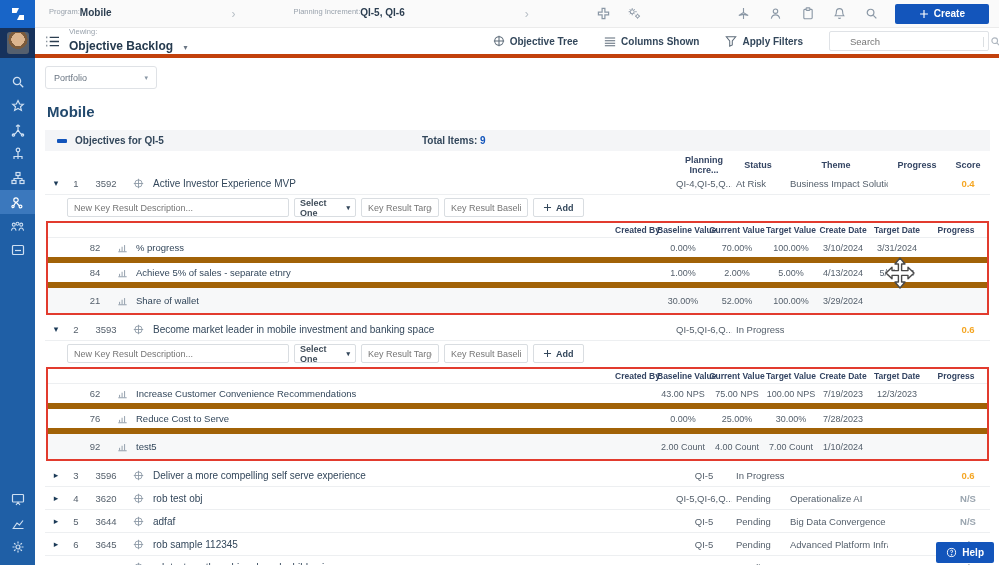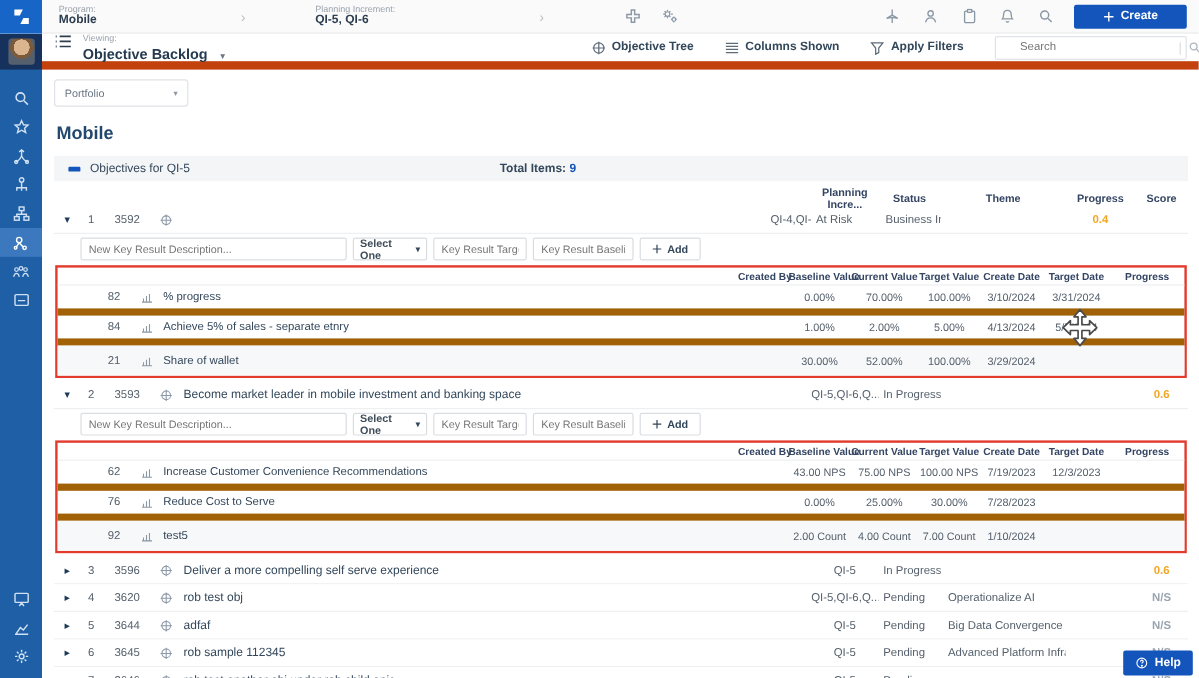--- a/index.html
+++ b/index.html
@@ -4,62 +4,62 @@
 <style>
   * { margin:0; padding:0; box-sizing:border-box; }
   html,body { width:999px; height:565px; overflow:hidden; background:#fff;
     font-family:"Liberation Sans", sans-serif; position:relative; }
   svg { display:block; }
 
   
   .topbar { position:absolute; left:0; top:0; right:0; height:28px; background:#fafafa;
     border-bottom:1px solid #ebebeb; display:flex; align-items:center; z-index:5; }
   .logo-tile { width:35px; height:28px; background:#1865c8; display:flex; align-items:center; justify-content:center; }
-  .tb-group { display:flex; flex-direction:column; justify-content:center; margin-left:14px; line-height:1.05; }
+  .tb-group { display:flex; flex-direction:row; justify-content:center; margin-left:14px; line-height:1.05; }
   .tb-label { font-size:7.5px; color:#9aa3ad; }
   .tb-value { font-size:10px; font-weight:bold; color:#2c3e50; }
   .tb-sep { color:#b9c0c7; font-size:12px; margin:0 0 0 120px; }
   .tb-ico { color:#8a97a5; margin-left:22px; cursor:pointer; }
   .tb-right { margin-left:auto; display:flex; align-items:center; gap:14px; padding-right:10px; }
   .circ-btn { width:18px; height:18px; border-radius:50%; display:flex; align-items:center; justify-content:center; color:#8a97a5; cursor:pointer; }
   .create-btn { background:#1355bb; color:#fff; font-size:10px; font-weight:bold; height:20px;
     padding:0 24px; border:none; border-radius:2px; display:flex; align-items:center; gap:5px; cursor:pointer; }
 
   
   .sidebar { position:absolute; left:0; top:28px; bottom:0; width:35px; background:#1f5fa6;
     display:flex; flex-direction:column; align-items:center; z-index:4; }
   .side-avatar { width:35px; height:30px; background:#16325c; display:flex; align-items:center; justify-content:center; }
   .side-icons { display:flex; flex-direction:column; width:100%; margin-top:12px; }
   .side-item { width:35px; height:24px; display:flex; align-items:center; justify-content:center; color:#cfe0f2; cursor:pointer; }
   .side-item.active { background:#3b78bd; color:#fff; }
   .side-bottom { margin-top:auto; margin-bottom:6px; display:flex; flex-direction:column; width:100%; }
 
   
   .viewbar { position:absolute; left:35px; top:28px; right:0; height:30px; background:#fff;
-    border-bottom:7px solid #c2410c; display:flex; padding:0 10px; z-index:3; }
+    border-bottom:4px solid #c2410c; display:flex; align-items:center; padding:0 10px; z-index:3; }
   .vb-listicon { color:#2c3e50; margin-right:9px; cursor:pointer; }
   .vb-label { font-size:7.5px; color:#9aa3ad; line-height:1; }
   .vb-value { font-size:12px; font-weight:bold; color:#253a4e; line-height:1.15; }
   .vb-caret { font-size:8px; color:#6a7684; margin-left:6px; cursor:pointer; }
   .vb-right { margin-left:auto; display:flex; align-items:center; gap:26px; }
   .vb-link { display:flex; align-items:center; gap:5px; font-size:10px; font-weight:bold; color:#33475b; cursor:pointer; }
   .vb-link .gl { color:#5d6b79; }
   .vb-search { width:160px; height:20px; border:1px solid #dfe2e6; border-radius:2px; display:flex; align-items:center; padding:0 20px; background:#fff; }
   .vb-search input { border:none; outline:none; flex:1; font-size:9.5px; color:#55606c; font-family:inherit; background:transparent; }
   .vb-search .bar { color:#d7dbdf; font-size:11px; margin-right:5px; }
   .vb-search .mag { color:#aeb6bf; }
 
   
   .main { position:absolute; left:35px; top:58px; right:0; bottom:0; background:#fff; padding:8px 9px 0 10px; overflow:hidden; }
   .portfolio { width:112px; height:23px; border:1px solid #dfe2e6; border-radius:3px; background:#fff;
     display:flex; align-items:center; justify-content:space-between; padding:0 8px; font-size:9px; color:#6a7582; cursor:pointer; }
   .page-title { font-size:15px; font-weight:bold; color:#22496d; margin:14px 0 10px 2px; }
   .section-bar { height:21px; background:#f4f5f7; display:flex; align-items:center; font-size:10px; }
   .sec-collapse { width:10px; height:4px; background:#1355bb; border-radius:1px; margin:0 8px 0 12px; cursor:pointer; }
-  .sec-title { font-weight:normal; color:#33475b;text-align:center; }
+  .sec-title { font-weight:bold; color:#33475b;text-align:center; }
   .sec-total { margin-left:258px; color:#33475b; font-weight:bold; }
   .sec-total b { color:#1355bb; }
 
   
   .grid-main { display:grid; grid-template-columns:22px 18px 42px 22px 1fr 34px 56px 52px 104px 58px 44px; align-items:center; }
   .thead { height:17px; margin-top:4px; }
   .th { font-size:9px; font-weight:bold; color:#344563; text-align:center; }
   .obj-row { height:23px; border-bottom:1px solid #edeff1; background:#fff; }
   .chev { color:#1b3a57; font-size:9px; text-align:center; cursor:pointer; }
   .rownum { font-size:9.5px; color:#55606c; text-align:center; }
@@ -352,20 +352,21 @@
       <div class="grid-main obj-row">
     <span class="chev">▾</span>
     <span class="rownum">1</span>
     <span class="objid">3592</span>
     <span class="tgt">
       <svg width="11" height="11" viewBox="0 0 14 14" fill="none" stroke="currentColor" stroke-width="1.1">
             <circle cx="7" cy="7" r="4.6"></circle>
             <path d="M7 1v12M1 7h12"></path>
           </svg>
     </span>
+    <span class="obj-title">Active Investor Experience MVP</span>
     <span><span class="av av-f1"></span></span>
     <span class="cell">QI-4,QI-5,Q...</span>
     <span class="cell status">At Risk</span>
     <span class="cell theme">Business Impact Solution Pac...</span>
     <span><span class="ptrack"><span class="pfill fill-orange" style="width: 42%;"></span></span></span>
     <span class="score">0.4</span>
   </div>
       <div class="add-row">
     <input class="kr-input kr-desc" placeholder="New Key Result Description..." style="">
     <span class="kr-select">

